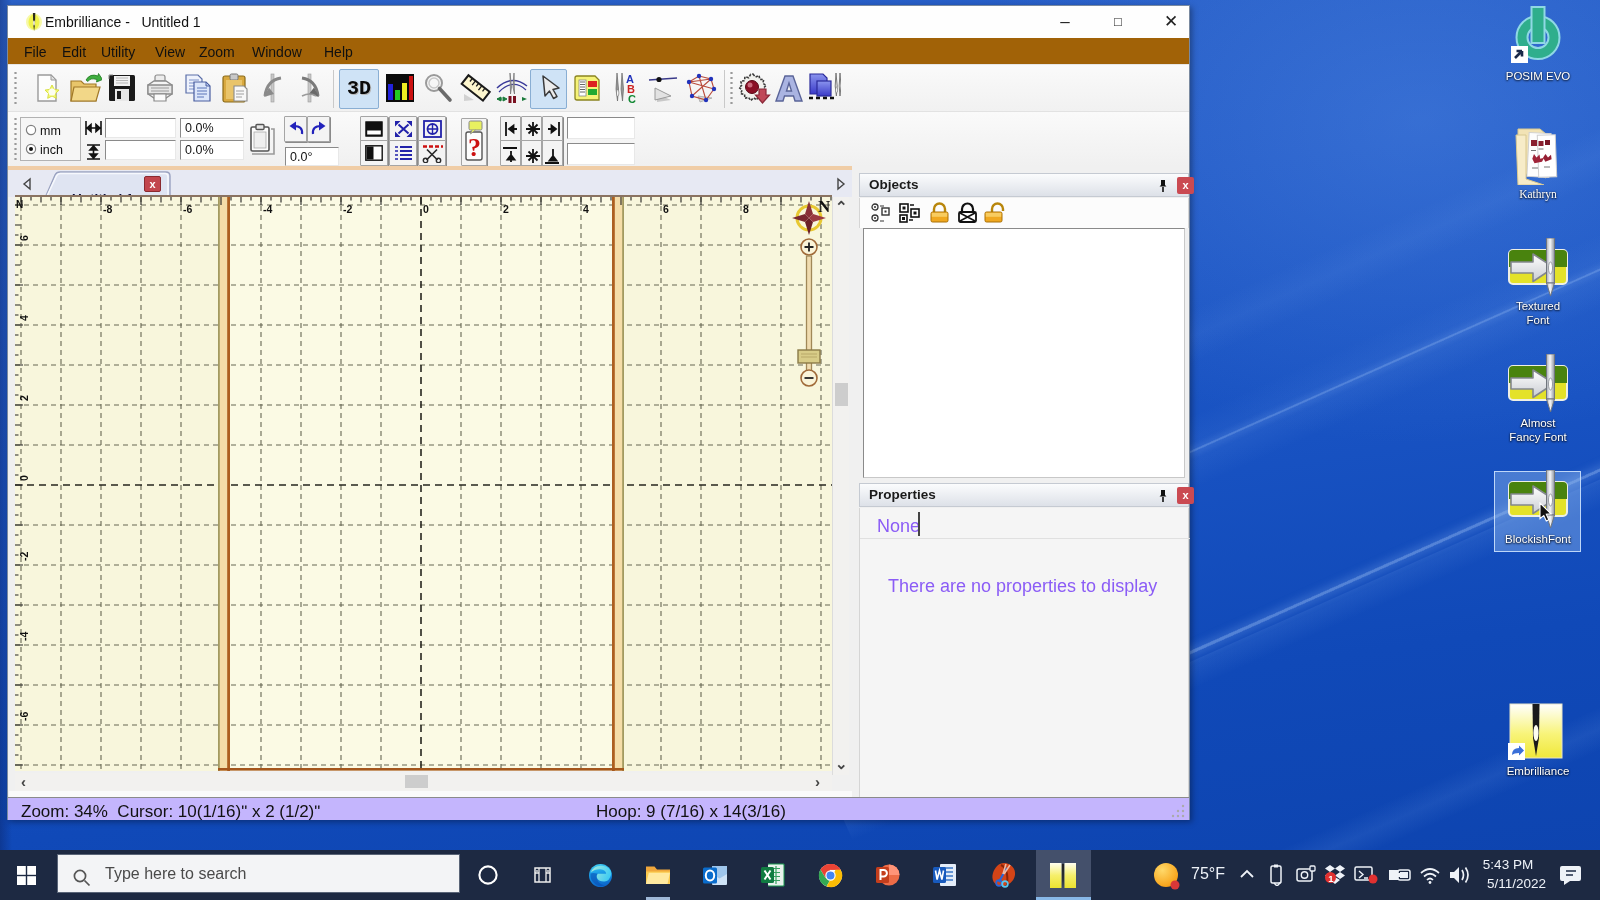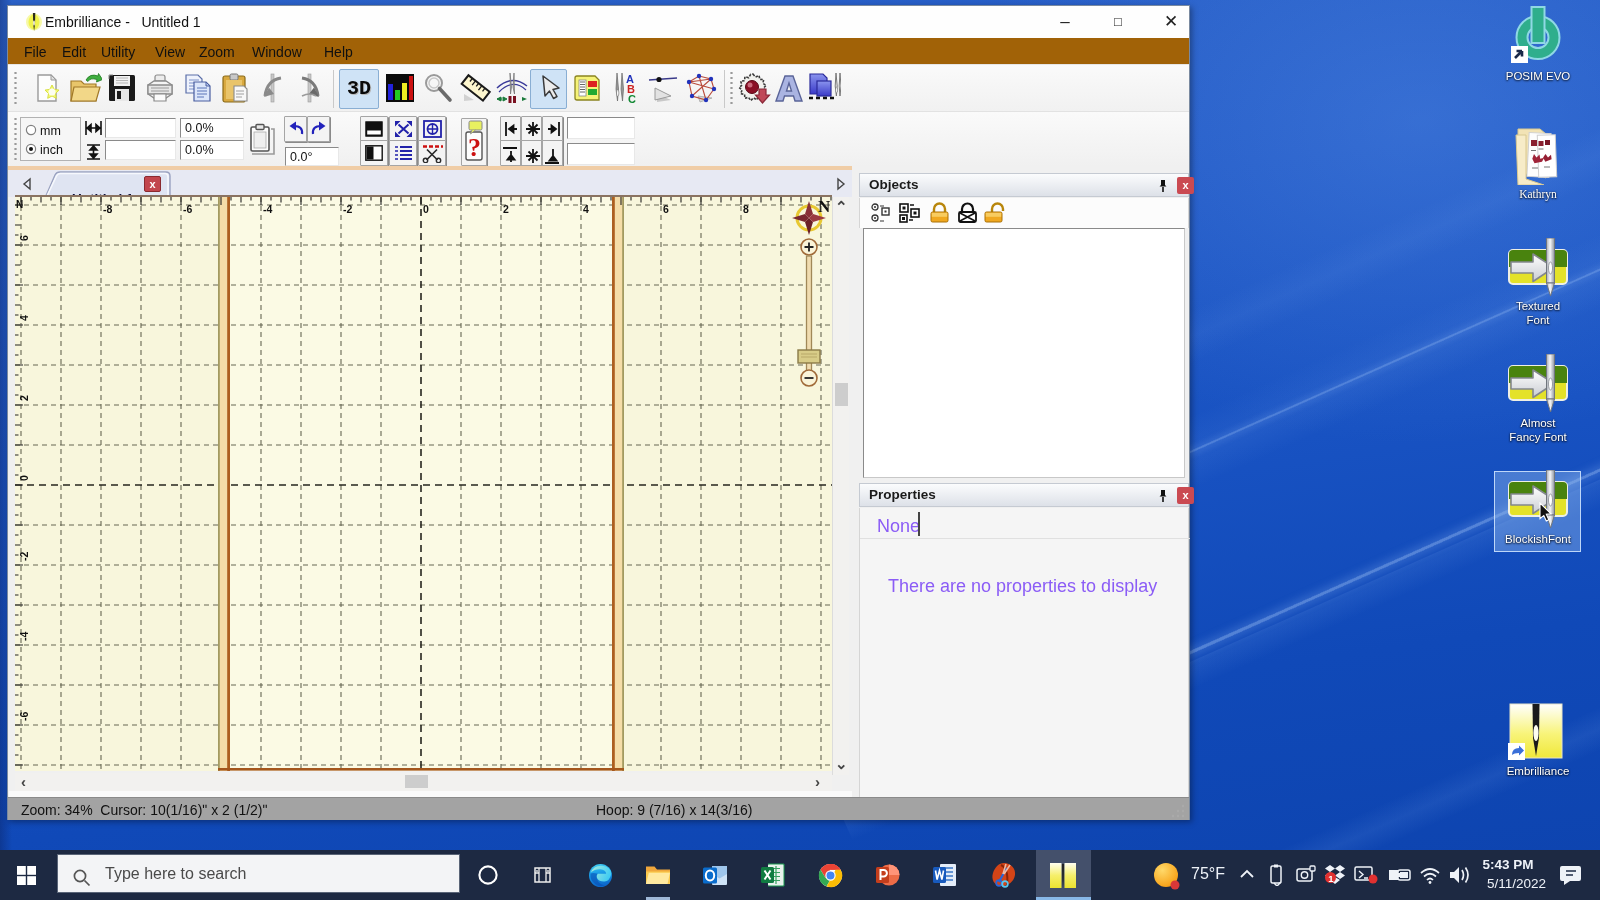--- a/index.html
+++ b/index.html
@@ -21,21 +21,21 @@
   #menubar span { position:absolute; top:6px; }
   #tb1 { position:absolute; left:0; top:58px; width:100%; height:48px; background:linear-gradient(#fafafa,#f1f1f1); border-top:1px solid #e6e6e6; border-bottom:1px solid #e2e2e2; }
   #tb2 { position:absolute; left:0; top:106px; width:100%; height:54px; background:linear-gradient(#fafafa,#f0f0f0); }
   .grip { position:absolute; width:3px; background-image:radial-gradient(circle at 1.5px 2px, #9a9a9a 1px, rgba(0,0,0,0) 1.3px); background-size:3px 5px; }
   .tbtn { position:absolute; }
   .hl { background:#cfe3f6; border:1px solid #89aed3; border-radius:2px;font-family:Liberation Mono, monospace; }
   .sep { position:absolute; width:1px; background:#c9c9c9; }
   .field { position:absolute; background:#fff; border:1px solid #8a8a8a; border-right-color:#e8e8e8; border-bottom-color:#e8e8e8; font-size:12.5px; color:#111; padding:2px 4px; }
   .btn95 { position:absolute; background:#f4f4f4; border:1px solid #a5a5a5; border-radius:1px; box-shadow:1px 1px 0 #8a8a8a; }
   #tabbar { position:absolute; left:0; top:164px; width:844px; height:27px; background:#e7e9f3; }
-  #statusbar { position:absolute; left:0; top:791px; width:100%; height:23px; background:#a3a3a3; border-top:1px solid #8a8a8a; font-size:14px; color:#111; }
+  #statusbar { position:absolute; left:0; top:791px; width:100%; height:23px; background:#c4b5fd; border-top:1px solid #8a8a8a; font-size:17px; color:#111; }
   
   #canvas { position:absolute; left:7px; top:189px; width:817px; height:576px; background:#f8f6dc; border-top:2px solid #8a7361; overflow:hidden; }
   .sbar { position:absolute; background:#f2f1ef; }
   .sthumb { position:absolute; background:#cdcdcd; }
   .sarrow { position:absolute; color:#444; font-size:15px; font-weight:bold; line-height:14px; text-align:center; }
   
   .phead { position:absolute; left:851px; width:330px; height:24px; background:linear-gradient(#fbfcfd,#dde1e8); border:1px solid #c5cad2; font-size:13.5px; font-weight:bold; color:#1a1a1a; padding:3px 0 0 9px; }
   .pclose { position:absolute; width:17px; height:17px; background:#ca4a52; border-radius:2px; color:#fff; font-size:11px; font-weight:bold; text-align:center; line-height:17px; }
   .pin { position:absolute; width:14px; height:14px; }
   
@@ -788,19 +788,19 @@
     <rect x="14" y="6" width="8" height="6" fill="#eef2f8"></rect>
   </svg>
   <svg class="abs" style="left:1419px; top:15px;" width="22" height="20" viewBox="0 0 22 20">
     <path d="M2 8 Q11 0 20 8 M5 11.5 Q11 6 17 11.5 M8 15 Q11 12 14 15" fill="none" stroke="#eef2f8" stroke-width="1.7"></path>
     <circle cx="11" cy="17.5" r="1.4" fill="#eef2f8"></circle>
   </svg>
   <svg class="abs" style="left:1448px; top:14px;" width="24" height="22" viewBox="0 0 24 22">
     <path d="M2 8 h4 l5 -5 v16 l-5 -5 h-4 z" fill="#eef2f8"></path>
     <path d="M14 6 q3 5 0 10 M17.5 3.5 q5 7.5 0 15" fill="none" stroke="#eef2f8" stroke-width="1.7"></path>
   </svg>
-  <div class="tray abs" style="left:1478px; top:7px; width:60px; text-align:center;font-weight:bold;">5:43 PM</div>
+  <div class="tray abs" style="left:1478px; top:7px; width:60px; text-align:center;">5:43 PM</div>
   <div class="tray abs" style="left:1466px; top:26px; width:80px; text-align:right;">5/11/2022</div>
   <svg class="abs" style="left:1560px; top:14px;" width="24" height="22" viewBox="0 0 24 22">
     <path d="M2 2 h17 a2 2 0 0 1 2 2 v11 a2 2 0 0 1 -2 2 h-9 l-6 4 v-4 h-2 a2 2 0 0 1 -2 -2 v-11 a2 2 0 0 1 2 -2 z" fill="#eef2f8"></path>
     <path d="M6 7 h10 M6 11 h7" stroke="#1e2b46" stroke-width="1.5"></path>
   </svg>
 </div>
 
 </body></html>

